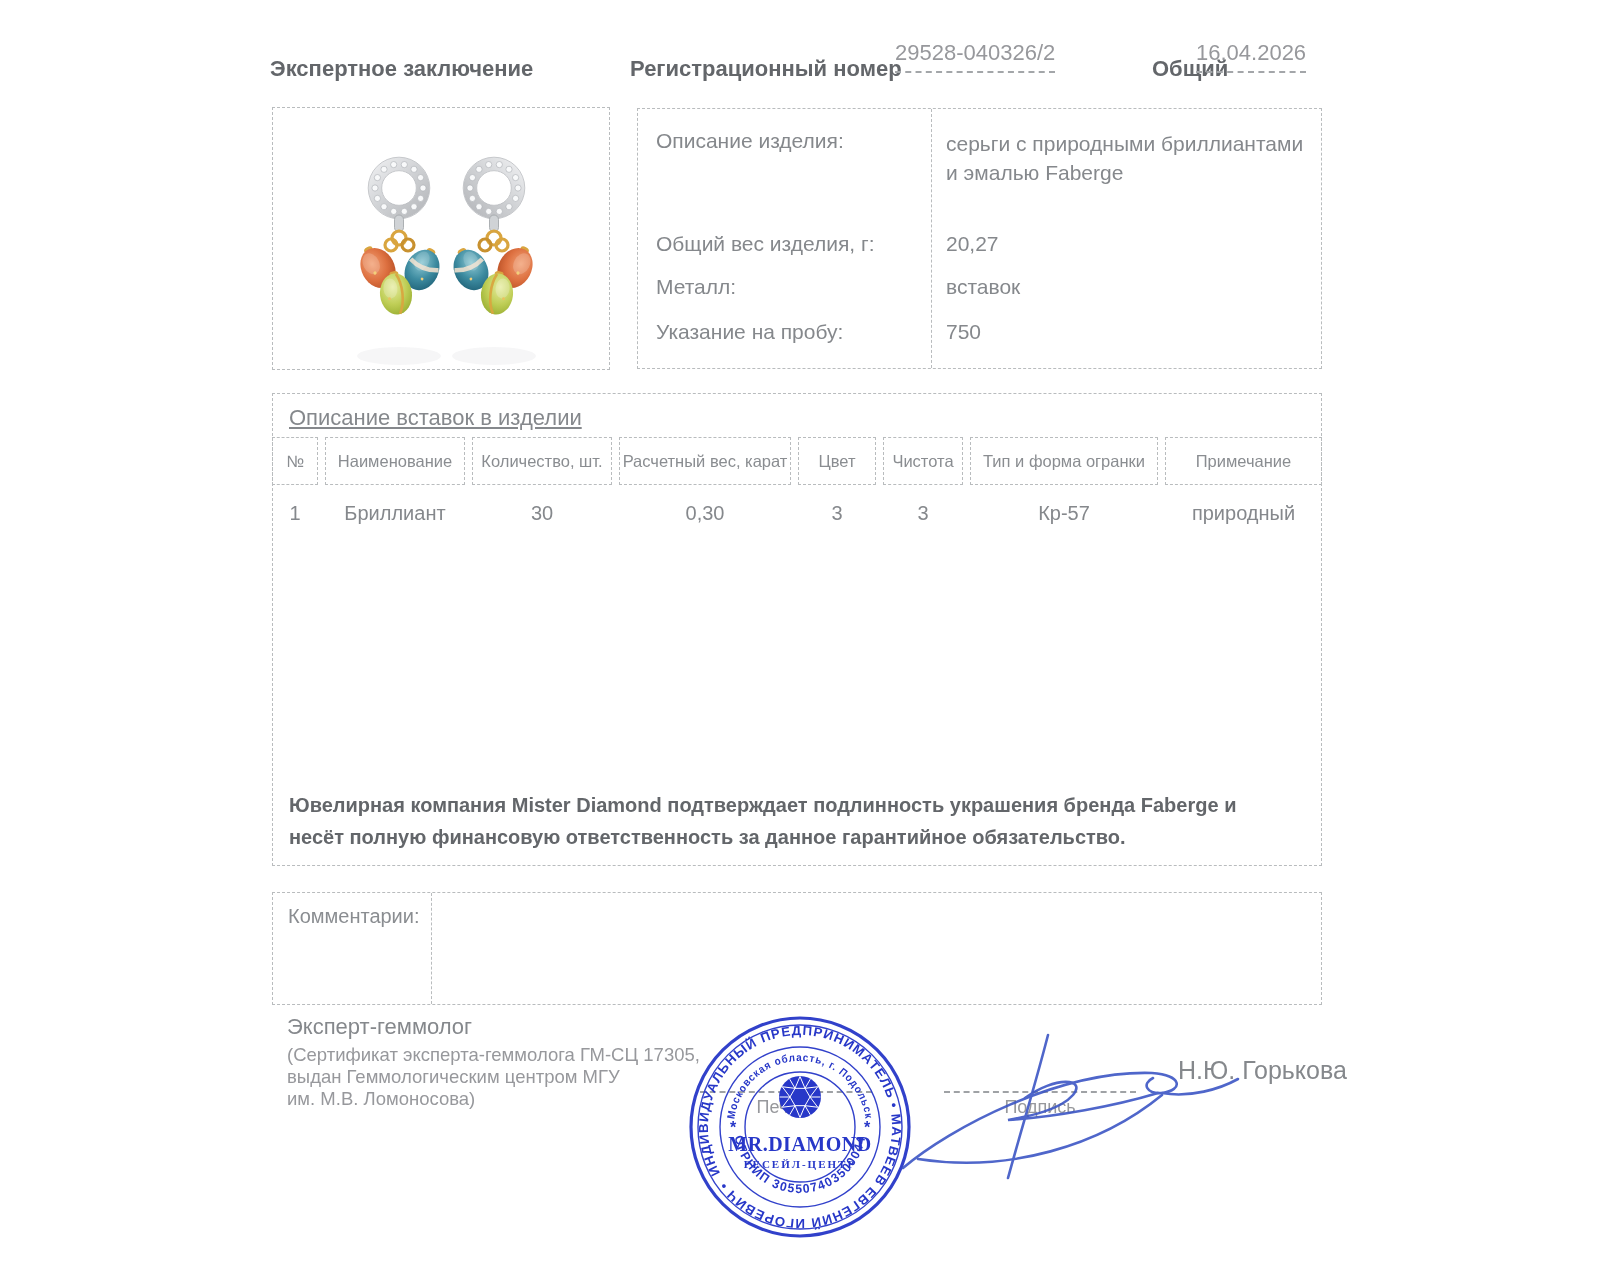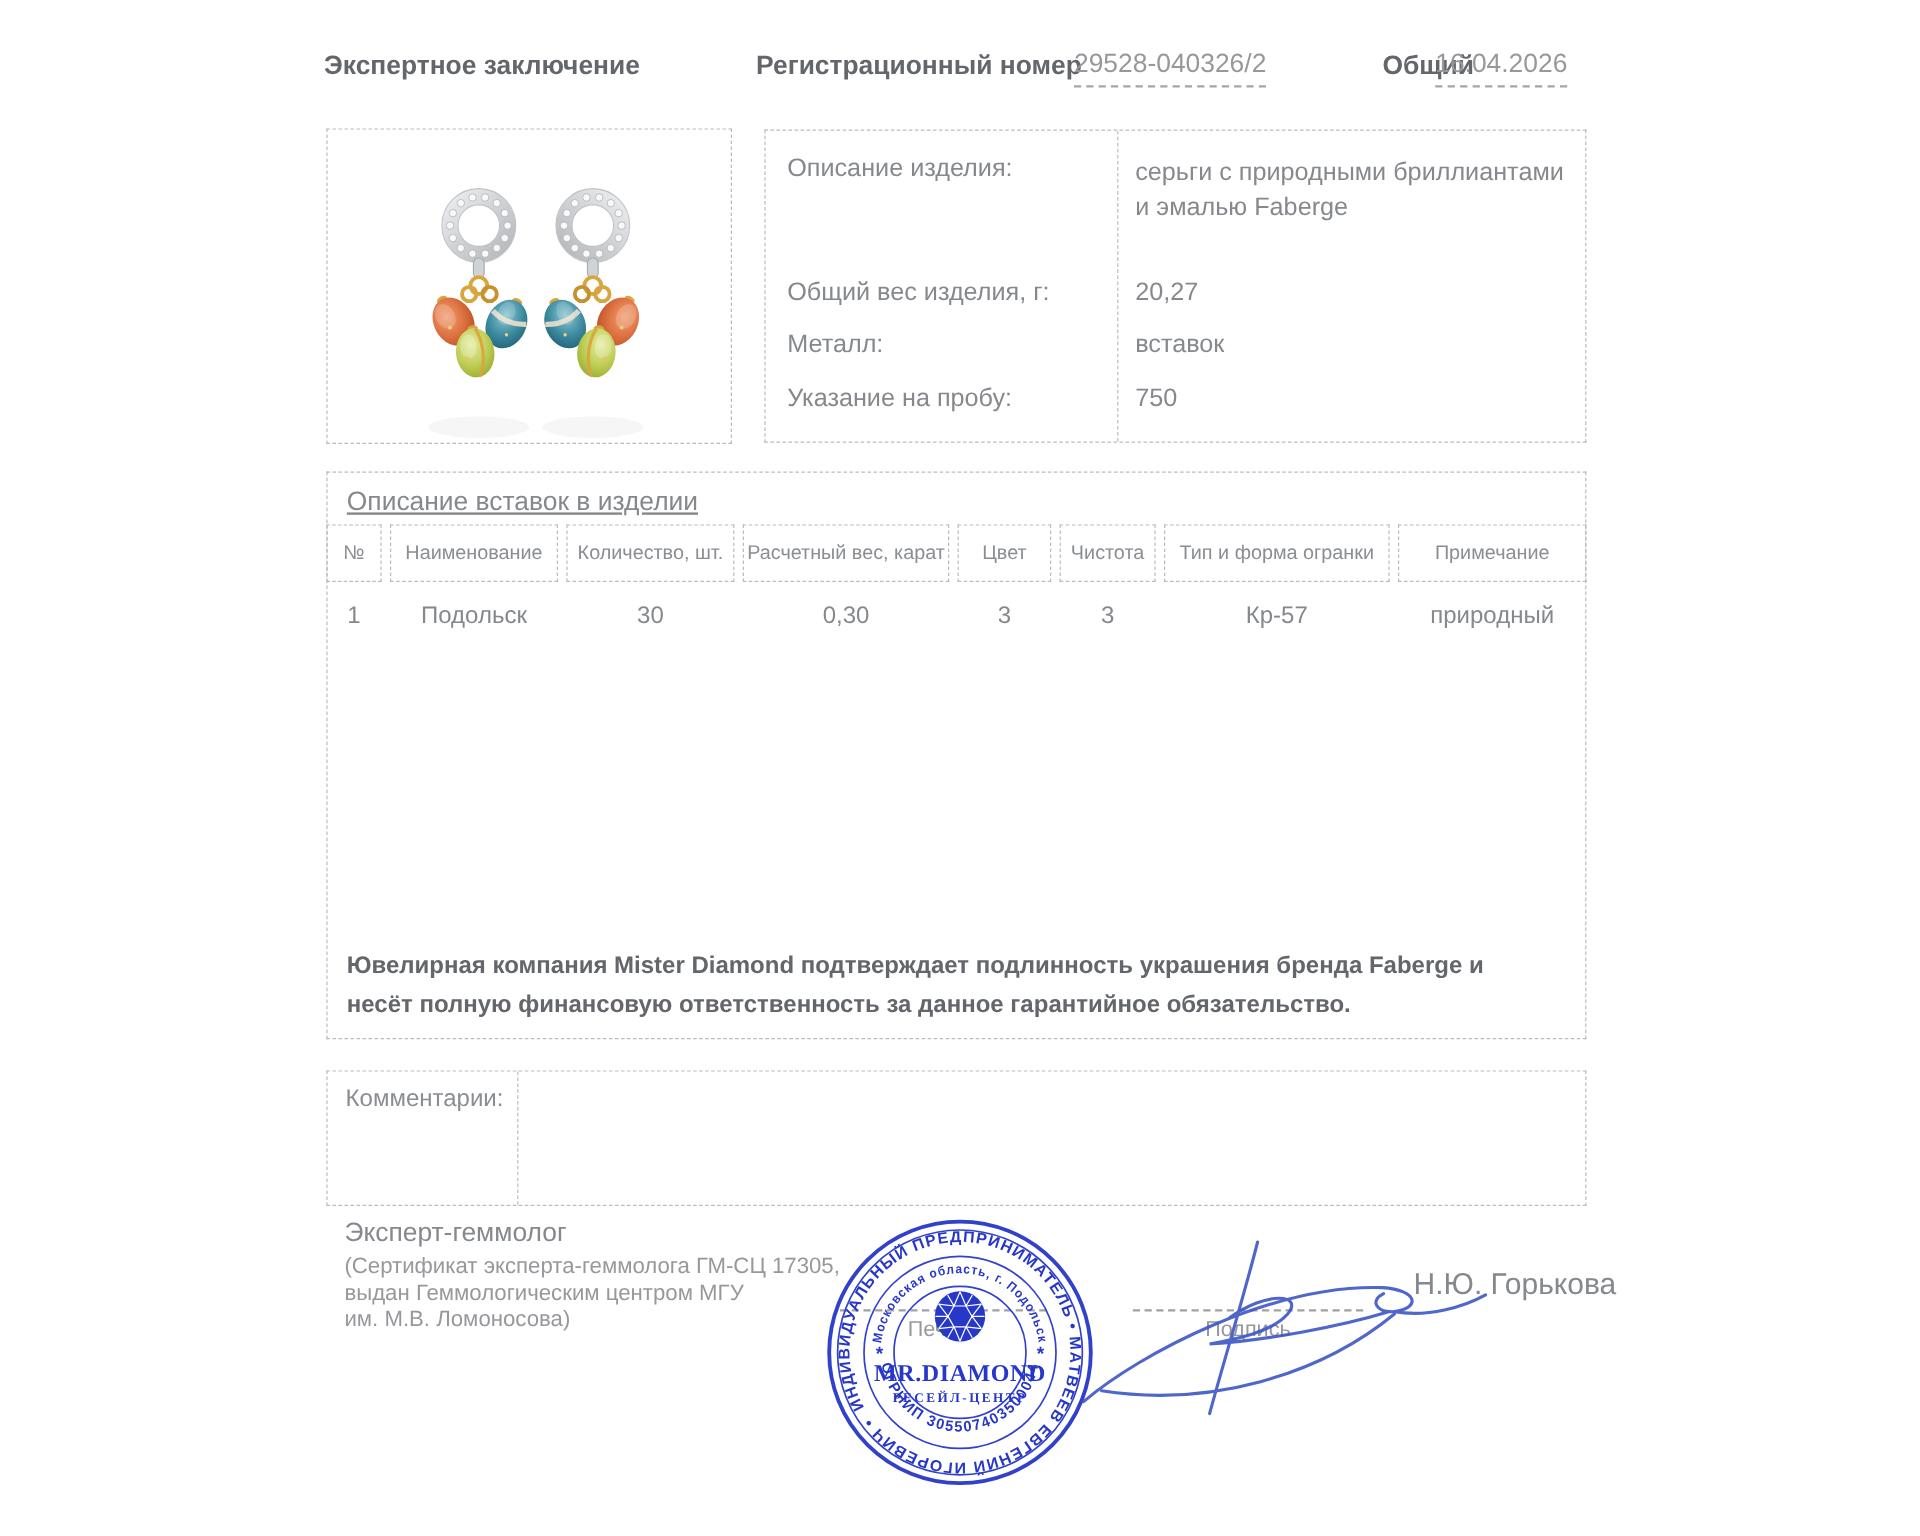--- a/index.html
+++ b/index.html
@@ -5,21 +5,21 @@
   html,body{margin:0;padding:0;background:#ffffff;}
   #page{position:relative;width:1600px;height:1280px;background:#fff;overflow:hidden;
         font-family:"Liberation Sans", sans-serif;color:#85888c;}
   .abs{position:absolute;}
   .bold{font-weight:bold;color:#63666a;}
   .dashed-box{border:1.5px dashed #b9bcbe;box-sizing:border-box;}
   .dash-underline{border-bottom:2px dashed #a3a6a9;padding-bottom:5px;}
   .lbl{font-size:21px;color:#85888c;}
   .val{font-size:21px;color:#85888c;}
   
-  .h-title{font-size:22px;}
+  .h-title{font-size:22px;margin-top:14px;}
   .h-val{font-size:22px;color:#97989c;}
   
   .tbl-grid{display:grid;grid-template-columns:46px 140px 140px 172px 78px 80px 188px 157px;column-gap:7px;}
   .hcell{border:1.5px dashed #b9bcbe;box-sizing:border-box;height:48px;display:flex;align-items:center;justify-content:center;
          font-size:16.5px;color:#8a8d91;text-align:center;line-height:1.1;}
   .dcell{display:flex;align-items:center;justify-content:center;font-size:20px;color:#85888c;}
   .statement{font-size:20px;line-height:32px;font-weight:bold;color:#63666a;}
   .comments-text{font-size:19.5px;line-height:30px;color:#85888c;}
   .pre{white-space:pre-line;}
   .sign-line{border-bottom:2px dashed #9fa2a5;}
@@ -133,21 +133,21 @@
       <div class="hcell">Наименование</div>
       <div class="hcell">Количество, шт.</div>
       <div class="hcell">Расчетный вес, карат</div>
       <div class="hcell">Цвет</div>
       <div class="hcell">Чистота</div>
       <div class="hcell">Тип и форма огранки</div>
       <div class="hcell">Примечание</div>
     </div>
     <div class="abs tbl-grid" style="left:-1px;top:104px;width:1050px;height:30px;">
       <div class="dcell">1</div>
-      <div class="dcell">Подольск</div>
+      <div class="dcell">Бриллиант</div>
       <div class="dcell">30</div>
       <div class="dcell">0,30</div>
       <div class="dcell">3</div>
       <div class="dcell">3</div>
       <div class="dcell">Кр-57</div>
       <div class="dcell">природный</div>
     </div>
     <div class="abs statement" style="left:16px;bottom:12px;width:990px;">Ювелирная компания Mister Diamond подтверждает подлинность украшения бренда Faberge и несёт полную финансовую ответственность за данное гарантийное обязательство.</div>
   </div>
 

